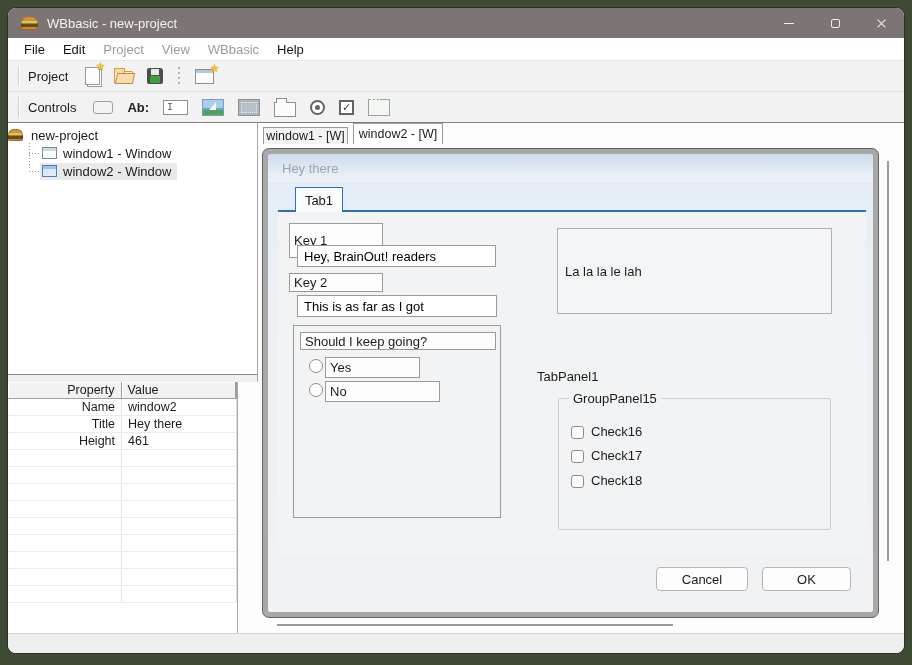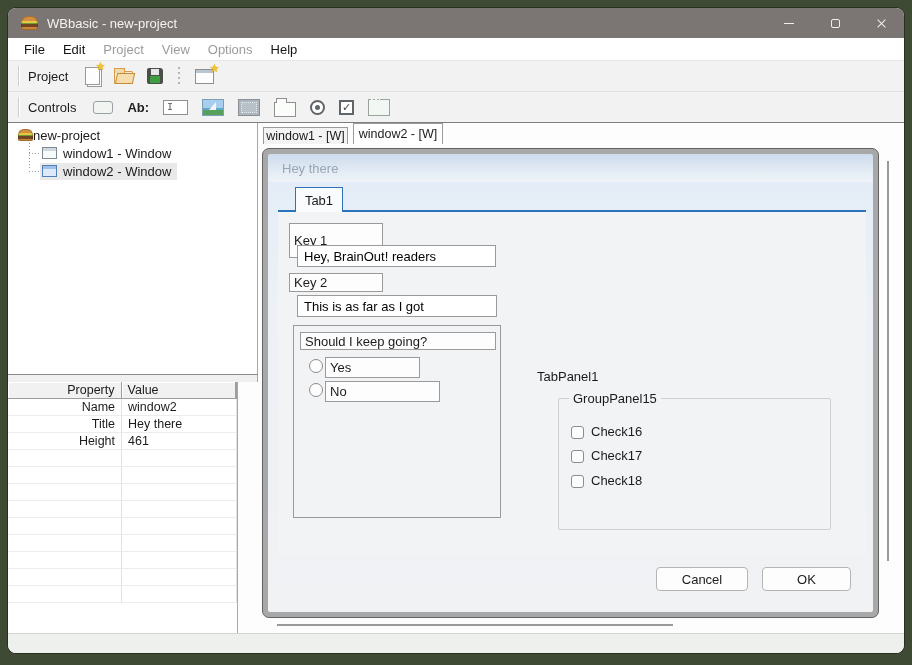--- a/index.html
+++ b/index.html
@@ -86,21 +86,21 @@
                background:repeating-linear-gradient(to right,#f3f7f3 0 2px,#9aa59a 2px 4px); }
 
   
   .main { position:absolute; left:0; top:114px; width:896px; height:511px; border-top:1px solid #7f7f7f;
           background:#fdfdfd; }
   .left-panel { position:absolute; left:0; top:0; width:250px; height:511px; }
 
   .treeview { position:absolute; left:0; top:0; width:250px; height:252px; background:#fff;
               border-right:1px solid #a8a8a8; border-bottom:1px solid #8a8a8a; padding-top:3px; position:relative; }
   .tree-row { position:relative; height:18px; display:flex; align-items:center; font-size:13px; }
-  .tree-row.root { padding-left:10px; }
+  .tree-row.root { padding-left:0; gap:8px; }
   .tree-row.child { padding-left:32px; }
   .tree-sel { display:flex; align-items:center; gap:6px; padding:1px 6px 1px 2px; }
   .tree-sel.selected { background:#e9e9e9; }
   .tree-vline { position:absolute; left:21px; top:20px; width:1px; height:26px;
                 background:repeating-linear-gradient(to bottom,#9a9a9a 0 1px,transparent 1px 3px); }
   .tree-hstub { position:absolute; left:21px; width:10px; height:1px;
                 background:repeating-linear-gradient(to right,#9a9a9a 0 1px,transparent 1px 3px); }
   .burger-sm { display:inline-block; width:15px; height:12px; border-radius:6px 6px 2px 2px;
             background:linear-gradient(180deg,#d29043 0 34%,#e8c63f 34% 48%,#6d9e3c 48% 60%,#6f4522 60% 80%,#c9873d 80% 100%);
             box-shadow:inset 0 0 0 1px rgba(90,50,10,.35); }
@@ -194,21 +194,21 @@
             <span class="glyph-close"></span>
           </div>
       </div>
     </div>
 
     <div class="menubar">
       <span class="menu-item">File</span>
       <span class="menu-item">Edit</span>
       <span class="menu-item disabled">Project</span>
       <span class="menu-item disabled">View</span>
-      <span class="menu-item disabled">Options</span>
+      <span class="menu-item disabled">WBbasic</span>
       <span class="menu-item">Help</span>
     </div>
 
     <div class="toolbar tb1">
       <span class="grip"></span>
       <span class="tb-label">Project</span>
       <span class="tb-ico">
           <span class="ico-newfile"></span>
         </span>
       <span class="tb-ico">
@@ -373,20 +373,23 @@
                 <input class="textinput" style="left: 29px; top: 113px; width: 200px; height: 22px;" value="This is as far as I got">
 
                 <div class="panel8">
                   <div class="labelbox" style="left:6px;top:6px;width:196px;height:18px;">Should I keep going?</div>
                   <span class="radio-circle" style="left:15px;top:33px;"></span>
                   <div class="labelbox" style="left:31px;top:31px;width:95px;height:21px;">Yes</div>
                   <span class="radio-circle" style="left:15px;top:57px;"></span>
                   <div class="labelbox" style="left:31px;top:55px;width:115px;height:21px;">No</div>
                 </div>
 
+                <div class="lalabox">
+                  <span>La la la le lah</span>
+                </div>
 
                 <div class="tabpanel-label">TabPanel1</div>
 
                 <div class="group15">
                   <span class="group-legend">GroupPanel15</span>
                   <span class="cb-box" style="top:27px;"></span>
                   <span class="cb-label" style="top:25px;">Check16</span>
                   <span class="cb-box" style="top:51px;"></span>
                   <span class="cb-label" style="top:49px;">Check17</span>
                   <span class="cb-box" style="top:76px;"></span>

